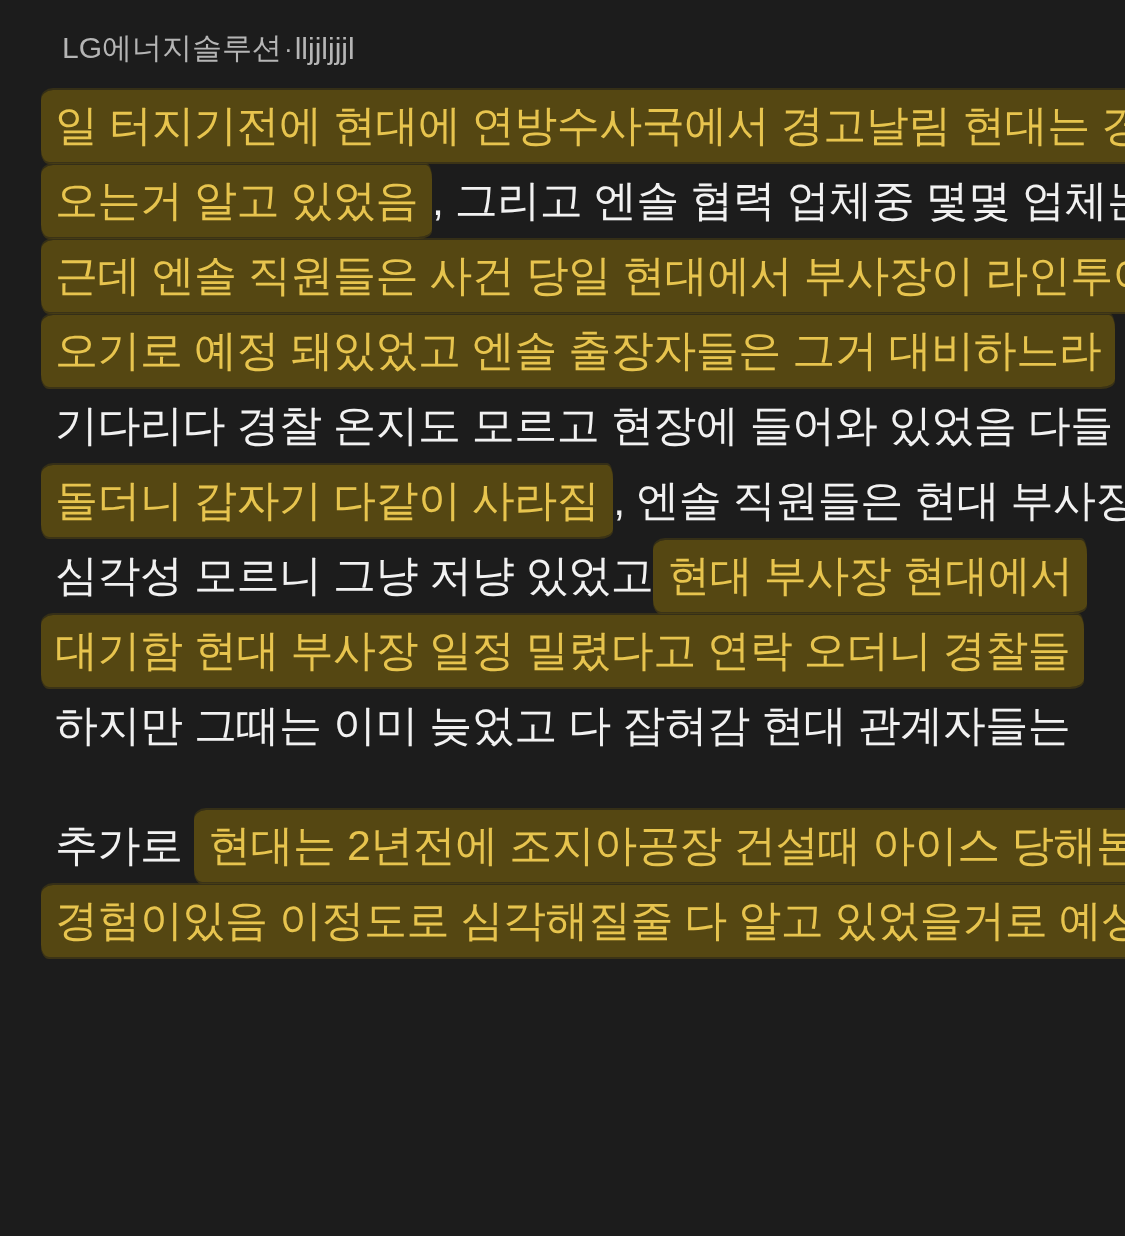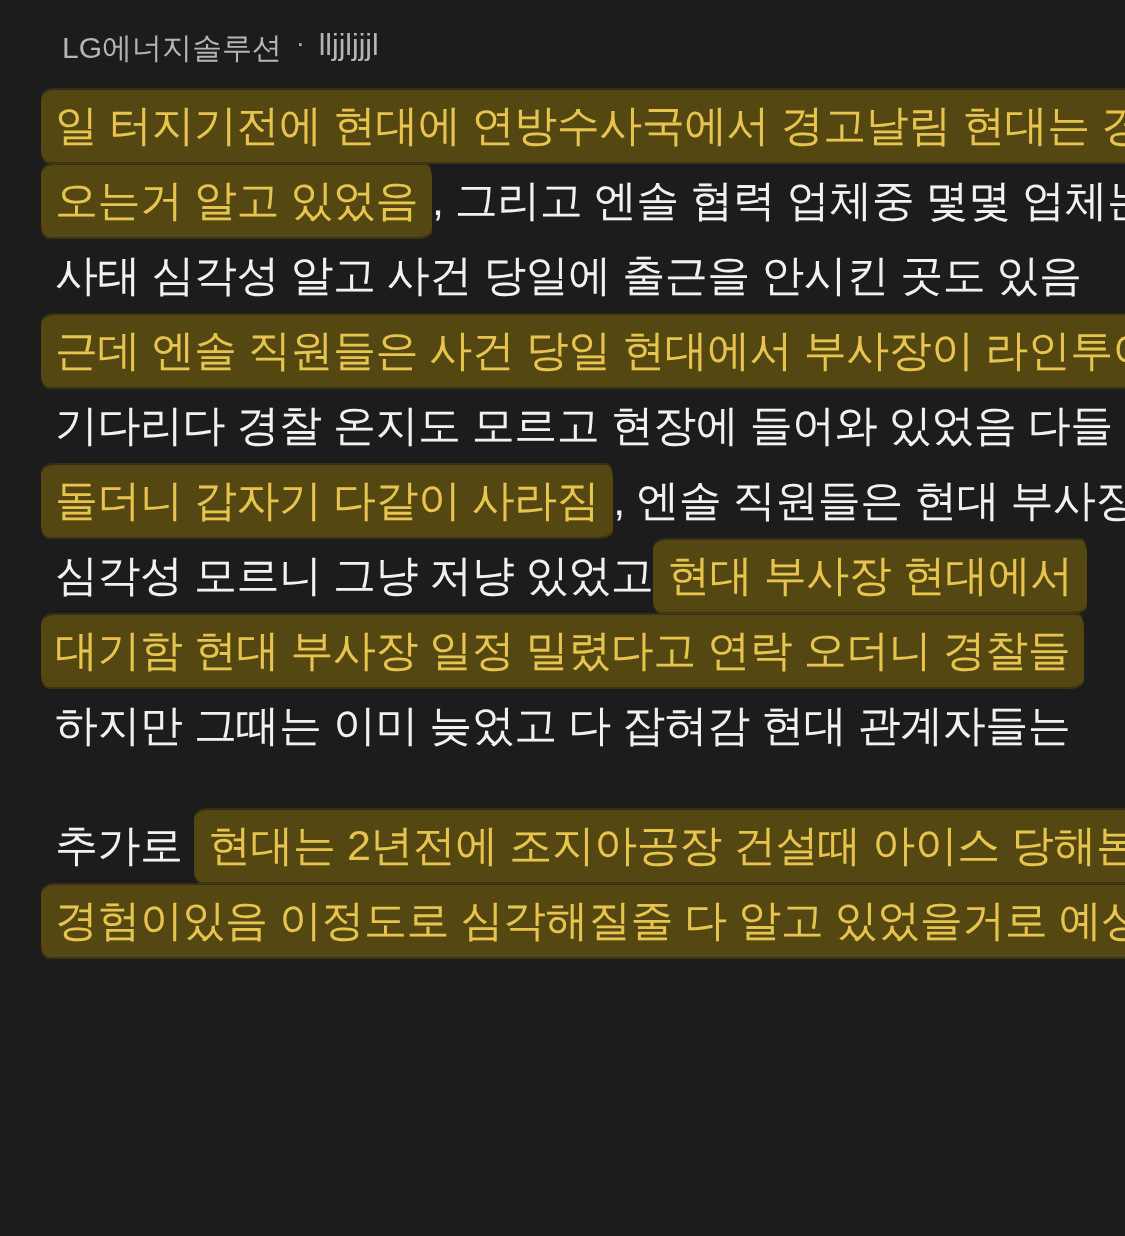--- a/index.html
+++ b/index.html
@@ -13,22 +13,22 @@
     position: relative;
     background: var(--background, #1c1c1c);
     font-family: "Liberation Sans", sans-serif;
   }
   .header {
     position: absolute;
     top: 28px;
     left: 62px;
     right: 40px;
     display: flex;
-    align-items: flex-start;
-    gap: 14px;
+    align-items: center;
+    gap: 2px;
     font-size: 30px;
     color: var(--header-text, #b5b5b5);
     white-space: nowrap;
   }
   .header .sep {
     font-size: 26px;
     line-height: 30px;
   }
   .post-body {
     position: absolute;
@@ -67,22 +67,22 @@
 
 <div class="header">
   <span>LG에너지솔루션</span>
   <span class="sep">·</span>
   <span>lljjljjjl</span>
 </div>
 
 <div class="post-body">
     <div class="line"><span class="seg hl">일 터지기전에 현대에 연방수사국에서 경고날림 현대는 경찰</span></div>
     <div class="line"><span class="seg hl">오는거 알고 있었음</span><span class="seg">, 그리고 엔솔 협력 업체중 몇몇 업체는</span></div>
-    <div class="line"><span class="seg">사태 심각성 알고 사건 당일에 출근을 안시킨 곳도 있음</span></div>
     <div class="line"><span class="seg hl">근데 엔솔 직원들은 사건 당일 현대에서 부사장이 라인투어</span></div>
+    <div class="line"><span class="seg hl">오기로 예정 돼있었고 엔솔 출장자들은 그거 대비하느라</span></div>
     <div class="line"><span class="seg">기다리다 경찰 온지도 모르고 현장에 들어와 있었음 다들</span></div>
     <div class="line"><span class="seg hl">돌더니 갑자기 다같이 사라짐</span><span class="seg">, 엔솔 직원들은 현대 부사장</span></div>
     <div class="line"><span class="seg">심각성 모르니 그냥 저냥 있었고</span><span class="seg hl">현대 부사장 현대에서</span></div>
     <div class="line"><span class="seg hl">대기함 현대 부사장 일정 밀렸다고 연락 오더니 경찰들</span></div>
     <div class="line"><span class="seg">하지만 그때는 이미 늦었고 다 잡혀감 현대 관계자들는</span></div>
     <div class="line blank"></div>
     <div class="line"><span class="seg">추가로 </span><span class="seg hl">현대는 2년전에 조지아공장 건설때 아이스 당해본</span></div>
     <div class="line"><span class="seg hl">경험이있음 이정도로 심각해질줄 다 알고 있었을거로 예상</span></div>
   </div>
 

